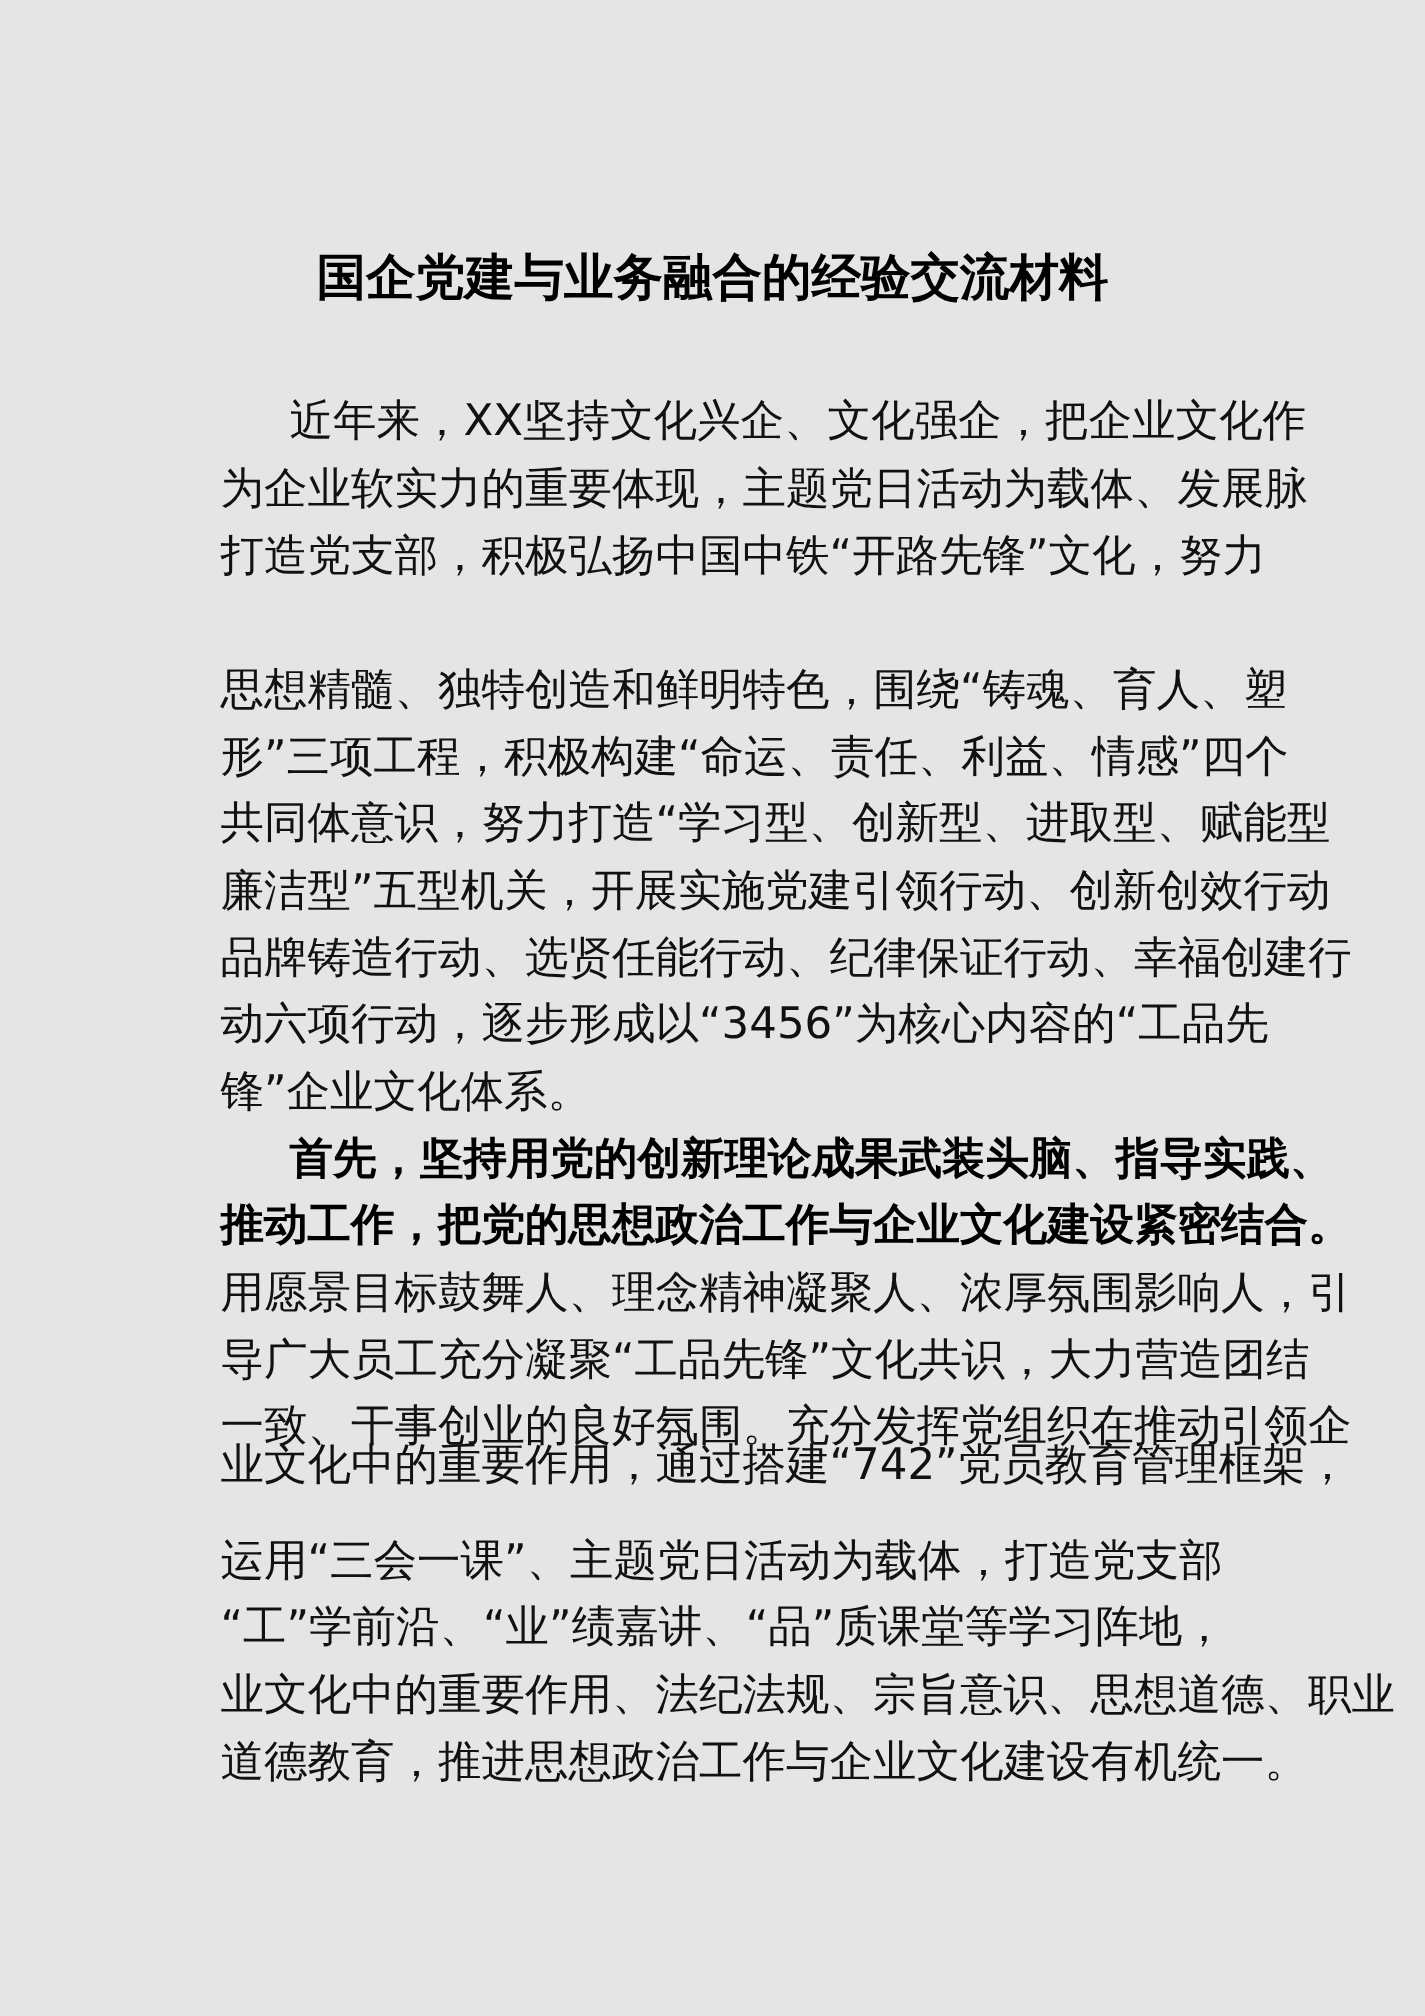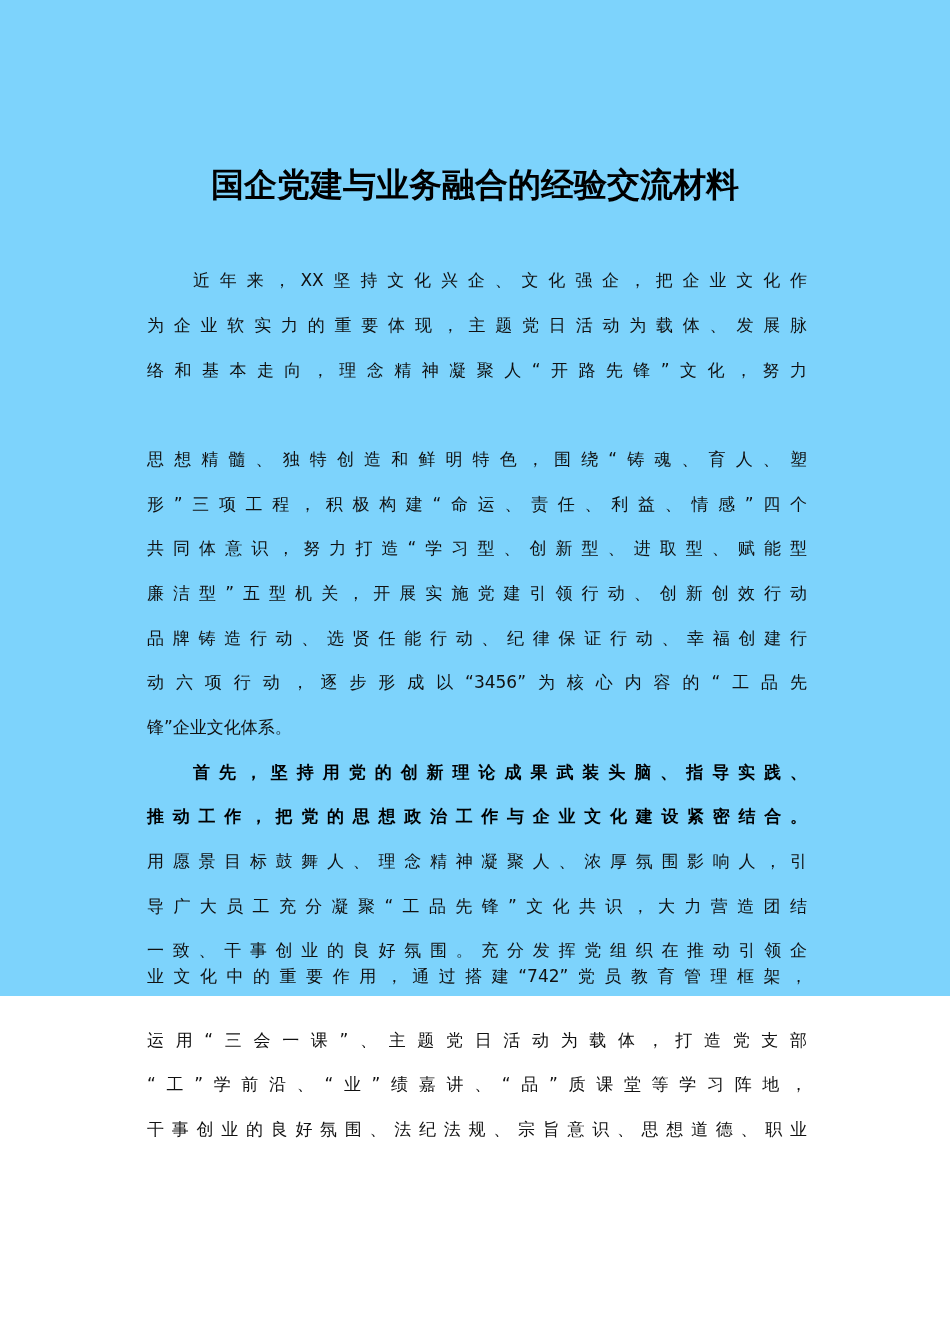--- a/index.html
+++ b/index.html
@@ -1,52 +1,53 @@
 <!DOCTYPE html>
 <html><head>
 <meta charset="utf-8">
 <style>
   html, body { margin: 0; padding: 0; background: #ffffff; }
   body { width: 950px; height: 1344px; position: relative; overflow: hidden; }
-  .page { position: absolute; left: 0; top: 0; width: 950px; height: 996px; background: #7dd3fc; }
+  .page { position: absolute; left: 0; top: 0; width: 950px; height: 1344px; background: #e5e5e5; }
   .title {
     position: absolute; left: 0; width: 950px; top: 163px;
     text-align: center; font-family: "DejaVu Serif", serif;
     font-weight: bold; font-size: 33px; line-height: 44px; color: #000;
     letter-spacing: 0px;
   }
   .line {
     position: absolute; left: 147px; width: 660px; height: 44px;
-    font-family: "DejaVu Sans", sans-serif; font-size: 17px; line-height: 44px;
+    font-family: "DejaVu Sans", sans-serif; font-size: 29px; line-height: 44px;
     color: #111; white-space: nowrap; text-align: justify; text-align-last: justify;
   }
   .line.last { text-align-last: left; }
   .line.indent { left: 193px; width: 614px; }
   .line.bold { font-weight: bold; color: #000; }
 </style>
 </head>
 <body>
 
 <div class="page">
   <div class="title">国企党建与业务融合的经验交流材料</div>
 
   <div class="line indent" style="top:258px">近年来，XX坚持文化兴企、文化强企，把企业文化作</div>
   <div class="line" style="top:303px">为企业软实力的重要体现，主题党日活动为载体、发展脉</div>
-  <div class="line" style="top:348px">络和基本走向，理念精神凝聚人“开路先锋”文化，努力</div>
+  <div class="line" style="top:348px">打造党支部，积极弘扬中国中铁“开路先锋”文化，努力</div>
   <div class="line" style="top:437px">思想精髓、独特创造和鲜明特色，围绕“铸魂、育人、塑</div>
   <div class="line" style="top:482px">形”三项工程，积极构建“命运、责任、利益、情感”四个</div>
   <div class="line" style="top:526px">共同体意识，努力打造“学习型、创新型、进取型、赋能型</div>
   <div class="line" style="top:571px">廉洁型”五型机关，开展实施党建引领行动、创新创效行动</div>
   <div class="line" style="top:616px">品牌铸造行动、选贤任能行动、纪律保证行动、幸福创建行</div>
   <div class="line" style="top:660px">动六项行动，逐步形成以“3456”为核心内容的“工品先</div>
   <div class="line indent bold" style="top:750px">首先，坚持用党的创新理论成果武装头脑、指导实践、</div>
 
   <div class="line last" style="top:705px">锋”企业文化体系。</div>
   <div class="line bold" style="top:794px">推动工作，把党的思想政治工作与企业文化建设紧密结合。</div>
 
   <div class="line" style="top:839px">用愿景目标鼓舞人、理念精神凝聚人、浓厚氛围影响人，引</div>
   <div class="line" style="top:884px">导广大员工充分凝聚“工品先锋”文化共识，大力营造团结</div>
   <div class="line" style="top:928px">一致、干事创业的良好氛围。充分发挥党组织在推动引领企</div>
   <div class="line" style="top:954px">业文化中的重要作用，通过搭建“742”党员教育管理框架，</div>
   <div class="line" style="top:1018px">运用“三会一课”、主题党日活动为载体，打造党支部</div>
   <div class="line" style="top:1062px">“工”学前沿、“业”绩嘉讲、“品”质课堂等学习阵地，</div>
-  <div class="line" style="top:1107px">干事创业的良好氛围、法纪法规、宗旨意识、思想道德、职业</div>
+  <div class="line" style="top:1107px">业文化中的重要作用、法纪法规、宗旨意识、思想道德、职业</div>
+  <div class="line last" style="top:1152px">道德教育，推进思想政治工作与企业文化建设有机统一。</div>
 </div>
 
 </body></html>

